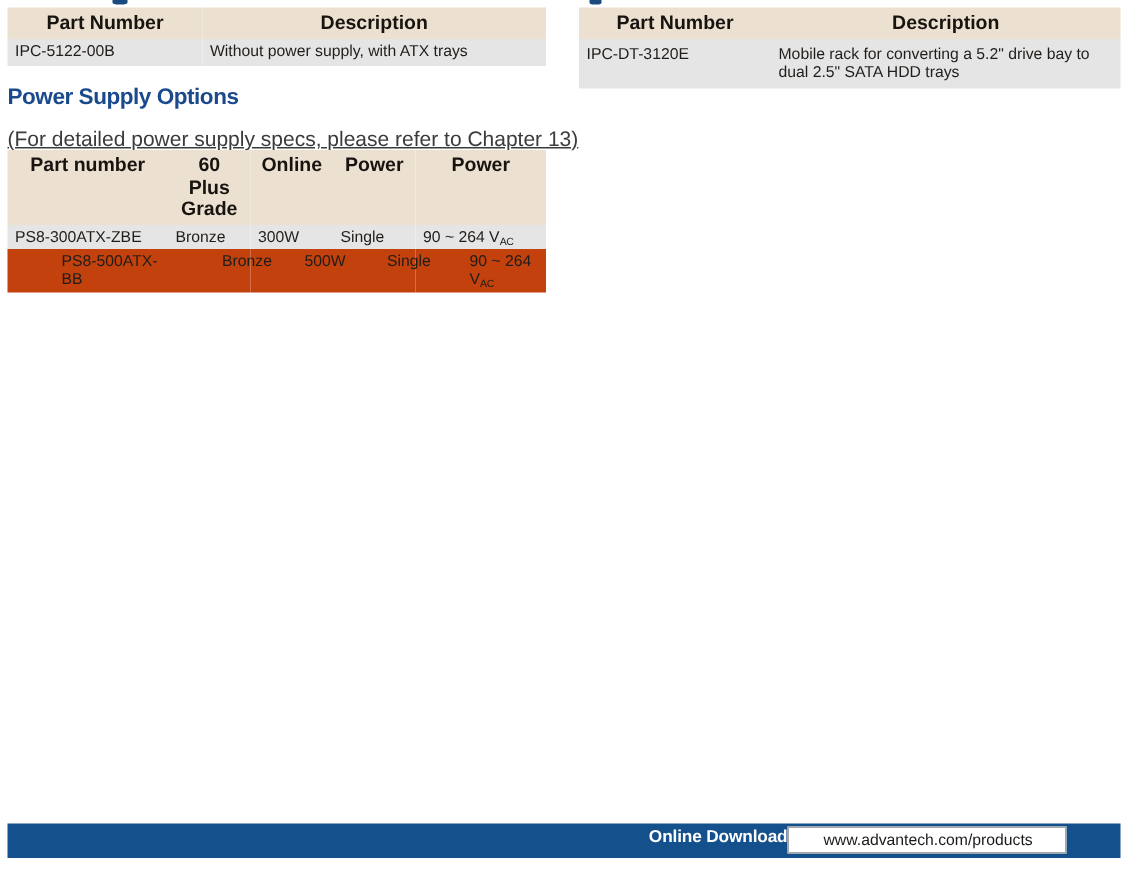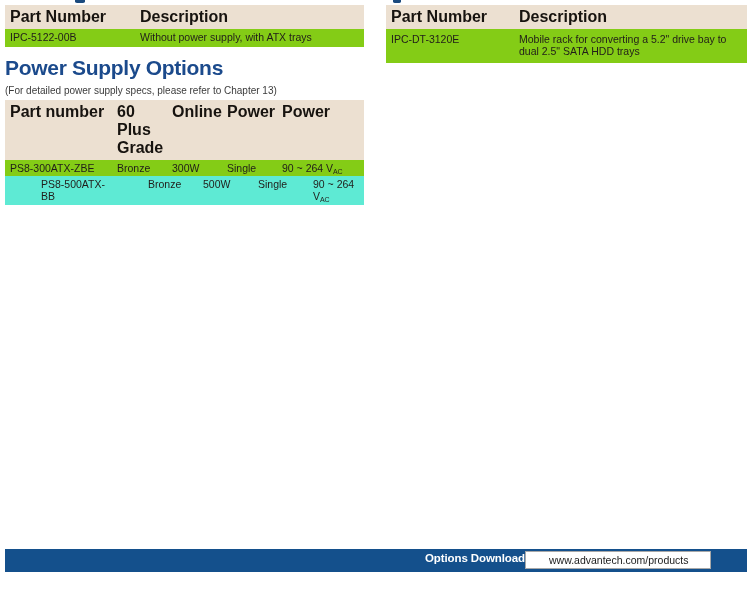--- a/index.html
+++ b/index.html
@@ -31,38 +31,38 @@
   .prod-table {
     position: absolute;
     border-collapse: collapse;
     table-layout: fixed;
     font-size: 10.5px;
     color: #211d1a;
   }
   .prod-table th {
     background: #ece0d1;
     font-weight: bold;
-    text-align: left;
+    text-align: center;
     padding: 3px 5px 3px 5px;
     vertical-align: top;
     line-height: 1.12;
-    font-size: 16px;
+    font-size: 13px;
     color: #17130f;
     border: none;
   }
   .prod-table td {
-    background: #84cc16;
+    background: #e5e5e5;
     text-align: left;
     padding: 2px 5px 2px 5px;
     vertical-align: top;
     line-height: 1.18;
     font-weight: normal;
     border: none;
   }
-  .prod-table tr.alt td { background: #5eead4; padding-left: 36px; }
+  .prod-table tr.alt td { background: #c2410c; padding-left: 36px; }
 
   
   #table-chassis {
     left: 5px;
     top: 5px;
     width: 359px;
   }
   #table-chassis col.c-pn   { width: 130px; }
   #table-chassis col.c-desc { width: 229px; }
   #table-chassis th { height: 14px; }
@@ -76,34 +76,35 @@
   }
   #table-accessory col.c-pn   { width: 128px; }
   #table-accessory col.c-desc { width: 233px; }
   #table-accessory td { padding-top: 4px; padding-bottom: 5px; }
 
   
   .section-heading {
     position: absolute;
     left: 5px;
     top: 57px;
-    font-size: 21px;
+    font-size: 15px;
     font-weight: bold;
     color: #1b4a8c;
     letter-spacing: -0.3px;
     line-height: 1;
     font-family: "Liberation Sans", sans-serif;
   }
   .section-note {
     position: absolute;
     left: 5px;
     top: 85px;
-    font-size: 10px;
+    font-size: 14px;
     color: #3b3b3b;
     line-height: 1.1;
+    text-decoration: underline;
   }
 
   
   #table-power {
     left: 5px;
     top: 100px;
     width: 359px;
   }
   #table-power col.p-part { width: 107px; }
   #table-power col.p-80   { width: 55px;  }
@@ -235,15 +236,15 @@
       <td>PS8-500ATX-BB</td>
       <td>Bronze</td>
       <td>500W</td>
       <td>Single</td>
       <td><span>90 ~ 264 V</span><sub>AC</sub></td>
     </tr>
   </tbody>
 </table>
 
 <div id="footer-bar"></div>
-<div id="footer-label">Options Download</div>
+<div id="footer-label">Online Download</div>
 <div id="footer-url-box"></div>
 <div id="footer-url-text">www.advantech.com/products</div>
 
 </body></html>

